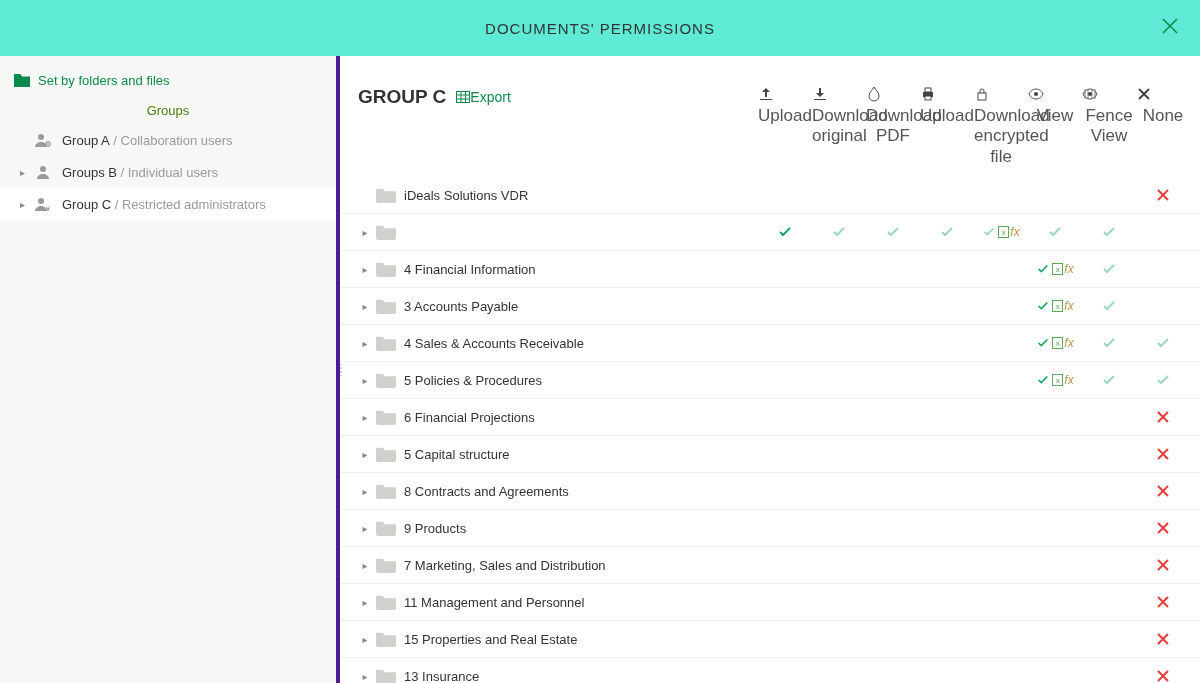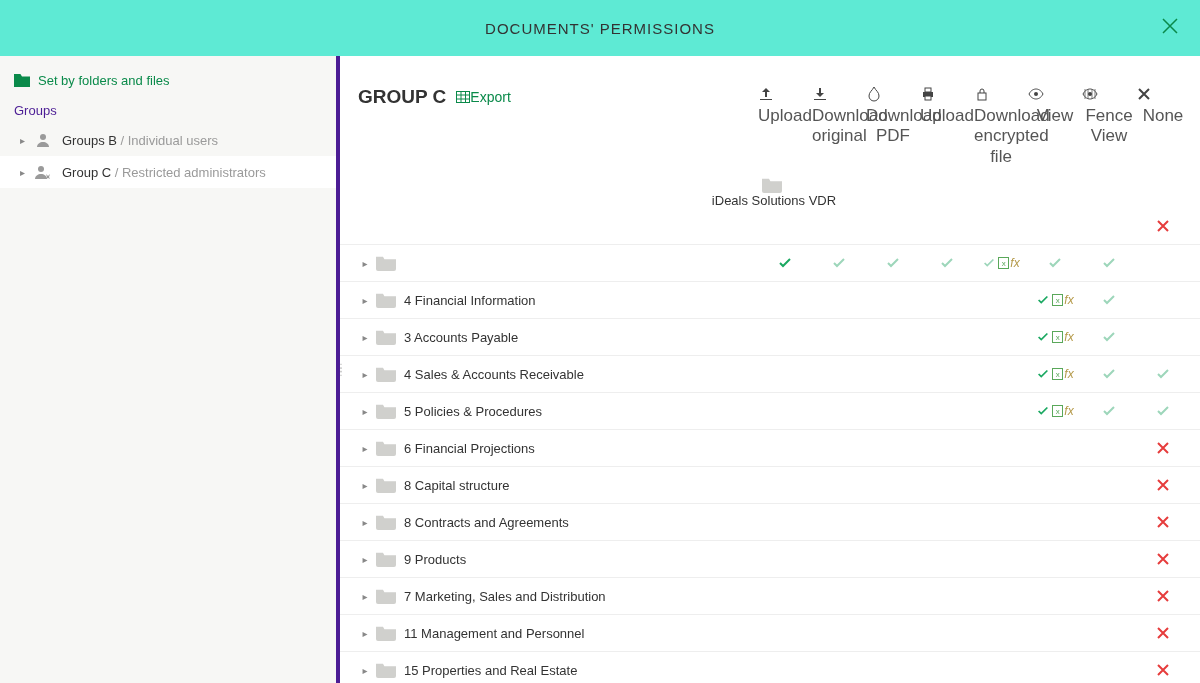--- a/index.html
+++ b/index.html
@@ -55,21 +55,22 @@
     color: #0a8a4a;
     cursor: pointer;
   }
   .side-link .folder-ico {
     width: 16px; height: 13px; margin-right: 8px;
     background: #0a8a4a;
     clip-path: polygon(0 0, 40% 0, 50% 20%, 100% 20%, 100% 100%, 0 100%);
   }
   .side-section-label {
     padding: 8px 14px 6px 14px;
-    color: #4c1d95;
+    color: #4d7c0f;
+    text-align: center;
   }
   .group-item {
     display: flex;
     align-items: center;
     padding: 8px 14px 8px 20px;
     cursor: pointer;
   }
   .group-item.selected { background: #fff; }
   .group-item .expand {
     width: 10px;
@@ -146,21 +147,21 @@
     color: #444;
   }
 
   .row {
     display: flex;
     align-items: center;
     border-top: 1px solid #eee;
     min-height: 36px;
     padding: 0 10px 0 18px;
   }
-  .row.root { border-top: none; flex-direction: column; }
+  .row.root { border-top: none; }
   .row .expand {
     width: 14px;
     text-align: center;
     font-size: 10px;
     color: #888;
     cursor: pointer;
   }
   .folder-grey {
     width: 20px; height: 16px;
     margin: 0 8px 0 4px;
@@ -217,20 +218,32 @@
 </div>
 
 <div class="layout">
   <div class="sidebar">
     <div class="side-link">
       <span class="folder-ico"></span>
       <span>Set by folders and files</span>
     </div>
     <div class="side-section-label">Groups</div>
     <div id="groups-container">
+        <div class="group-item">
+          <span class="expand"></span>
+          <span class="user-ico">
+            <svg viewBox="0 0 18 16">
+              <circle cx="7" cy="5" r="3" fill="currentColor"></circle>
+              <path d="M1 15c0-3 3-5 6-5s6 2 6 5" fill="currentColor"></path>
+              <circle cx="14" cy="12" r="2.5" fill="none" stroke="currentColor" stroke-width="1"></circle>
+              <path d="M12 12h4M14 10v4" stroke="currentColor" stroke-width="0.8"></path>
+            </svg>
+          </span>
+          <span><span class="gname">Group A</span><span class="gsub"> / Collaboration users</span></span>
+        </div>
         <div class="group-item">
           <span class="expand">▸</span>
           <span class="user-ico">
             <svg viewBox="0 0 18 16">
               <circle cx="9" cy="5" r="3" fill="currentColor"></circle>
               <path d="M3 15c0-3 3-5 6-5s6 2 6 5" fill="currentColor"></path>
             </svg>
           </span>
           <span><span class="gname">Groups B</span><span class="gsub"> / Individual users</span></span>
         </div>
@@ -543,21 +556,21 @@
             <div class="cell">
               <svg width="14" height="14" viewBox="0 0 14 14" class="cross">
                 <path d="M2 2l10 10M12 2L2 12" stroke="currentColor" stroke-width="2"></path>
               </svg>
             </div>
           </div>
         </div>
         <div class="row">
           <span class="expand">▸</span>
           <span class="folder-grey"></span>
-          <span class="rname">8 Capital structure</span>
+          <span class="rname">5 Capital structure</span>
           <div class="cells">
             <div class="cell"></div>
             <div class="cell"></div>
             <div class="cell"></div>
             <div class="cell"></div>
             <div class="cell"></div>
             <div class="cell"></div>
             <div class="cell"></div>
             <div class="cell">
               <svg width="14" height="14" viewBox="0 0 14 14" class="cross">

